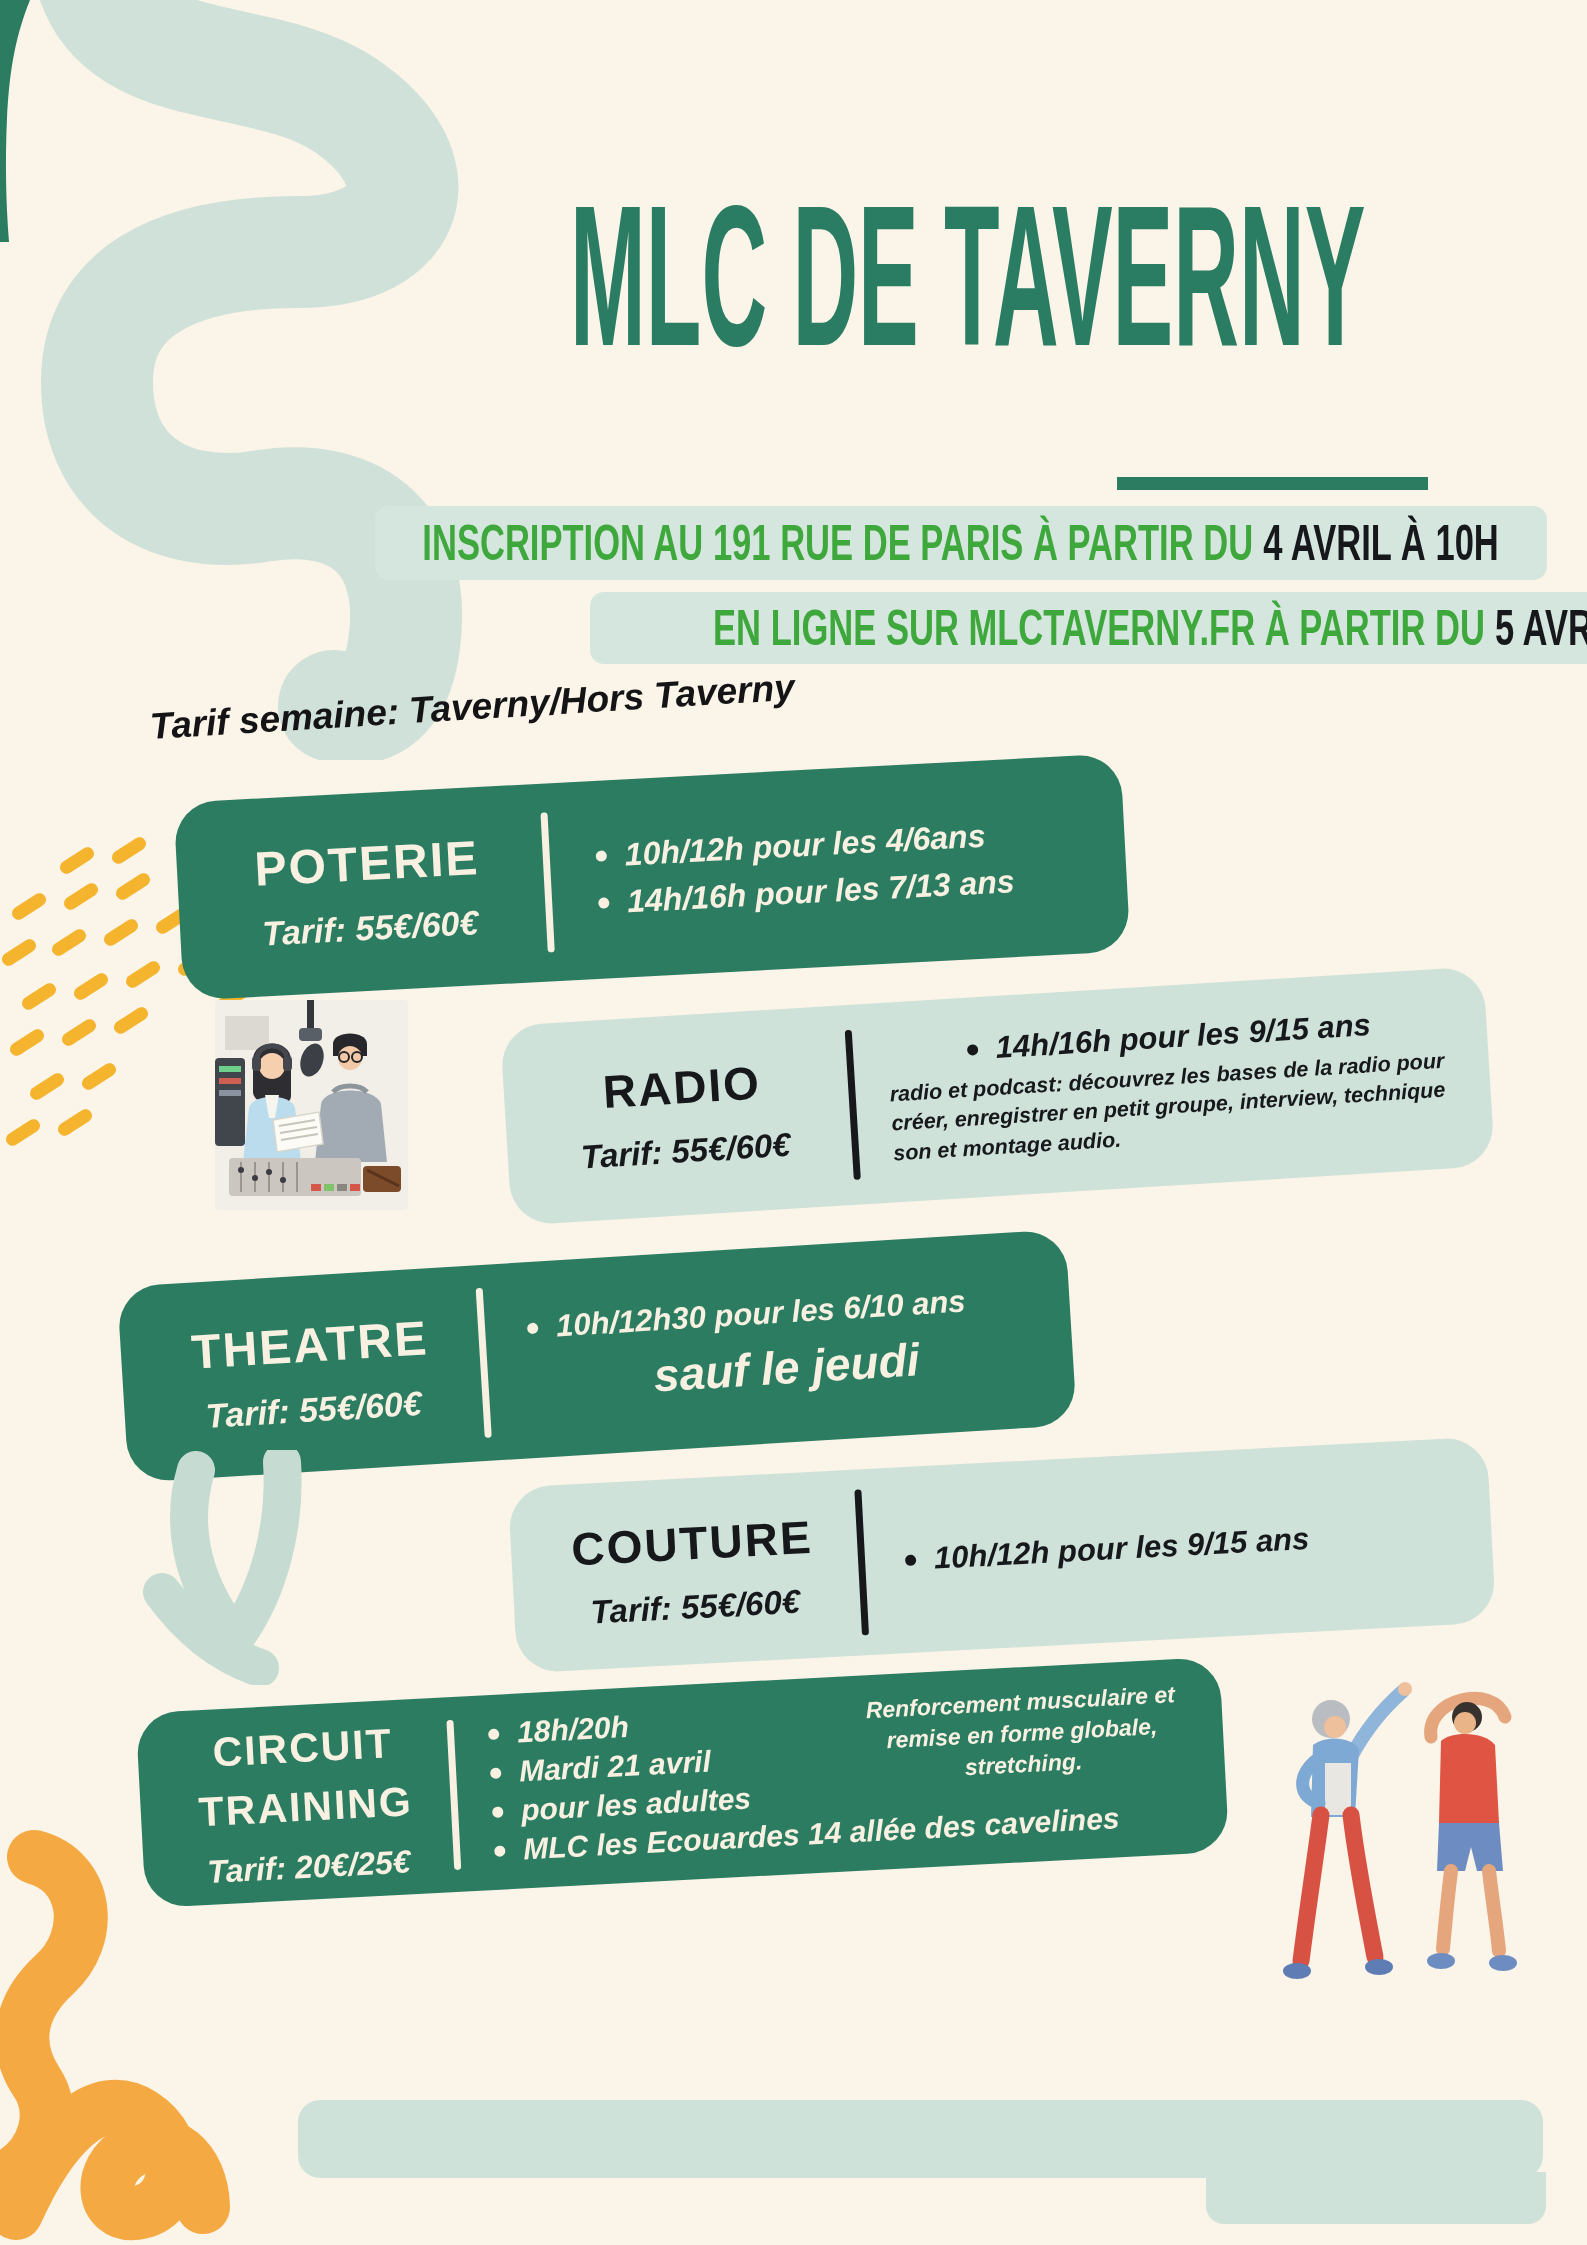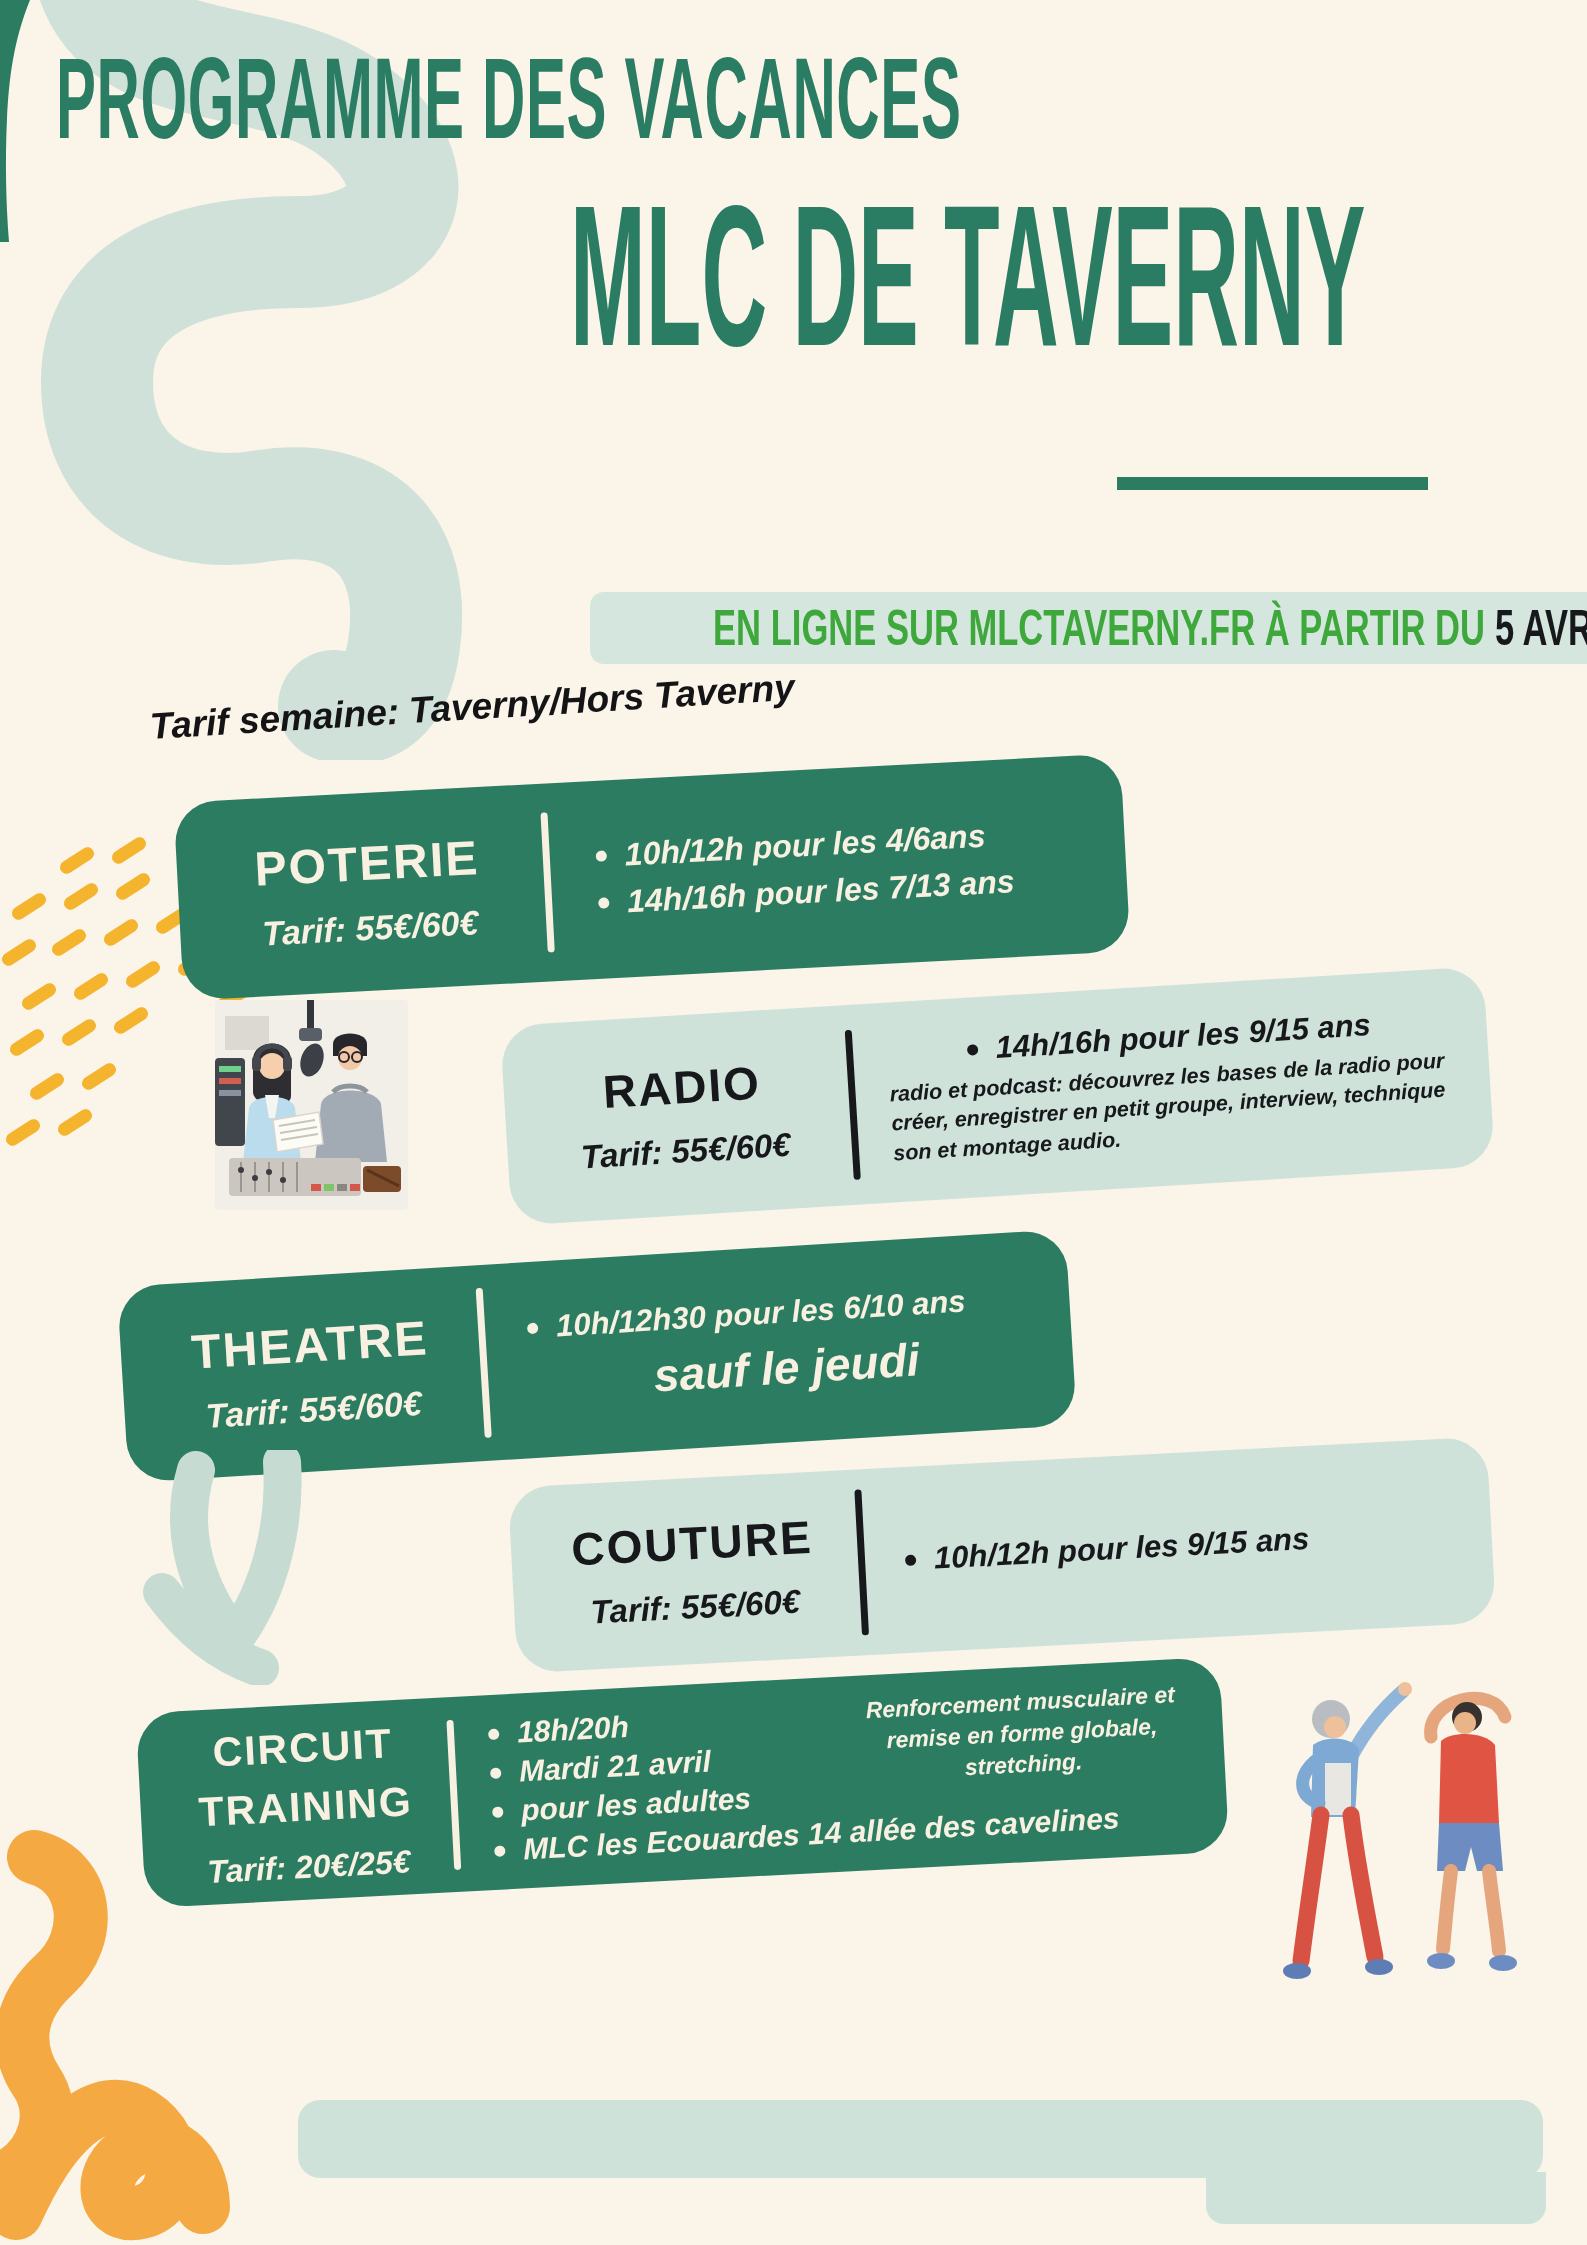--- a/index.html
+++ b/index.html
@@ -134,29 +134,31 @@
     <span class="dash" style="left:8px;top:1036px"></span>
     <span class="dash" style="left:60px;top:1026px"></span>
     <span class="dash" style="left:112px;top:1014px"></span>
     <span class="dash" style="left:216px;top:990px"></span>
     <span class="dash" style="left:28px;top:1080px"></span>
     <span class="dash" style="left:80px;top:1070px"></span>
     <span class="dash" style="left:4px;top:1126px"></span>
     <span class="dash" style="left:56px;top:1116px"></span>
   </div>
 
-  <div class="abs kicker">
-    <span class="cond origin-lt">PROGRAMME DES VACANCES</span>
-  </div>
   <div class="abs main-title">
     <span class="cond origin-lt">MLC DE TAVERNY</span>
   </div>
 
   <div class="abs under-bar"></div>
 
+  <div class="abs insc-box insc1">
+    <span class="cond origin-c">
+      <span class="insc-green">INSCRIPTION AU 191 RUE DE PARIS À PARTIR DU</span><span class="insc-dark">4 AVRIL À 10H</span>
+    </span>
+  </div>
   <div class="abs insc-box insc2">
     <span class="cond origin-c">
       <span class="insc-green">EN LIGNE SUR MLCTAVERNY.FR À PARTIR DU</span><span class="insc-dark">5 AVRIL</span>
     </span>
   </div>
 
   <div class="abs tarif-note">Tarif semaine: Taverny/Hors Taverny</div>
 
   <div class="box green box-poterie">
     <div class="left">

